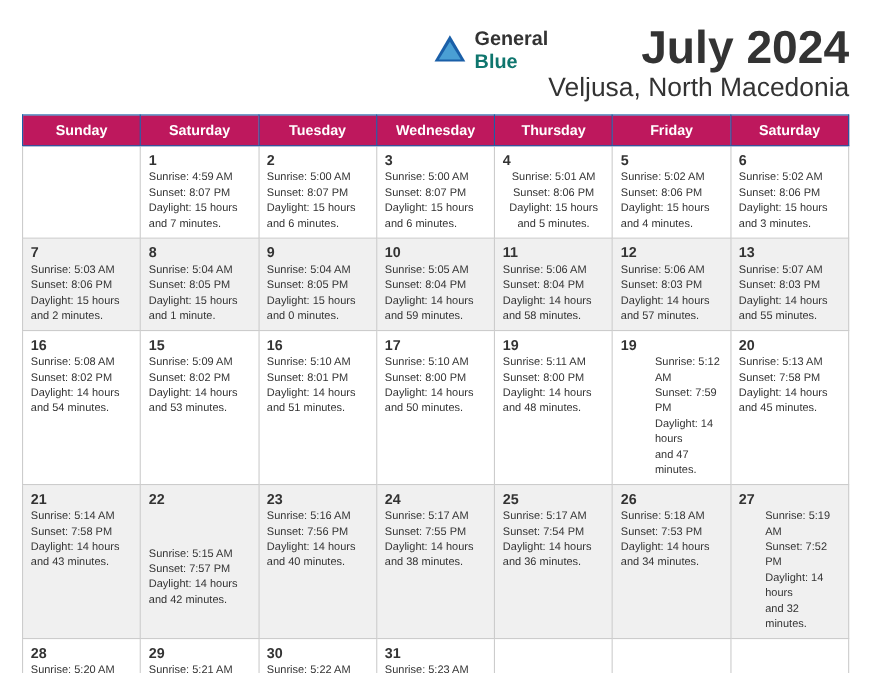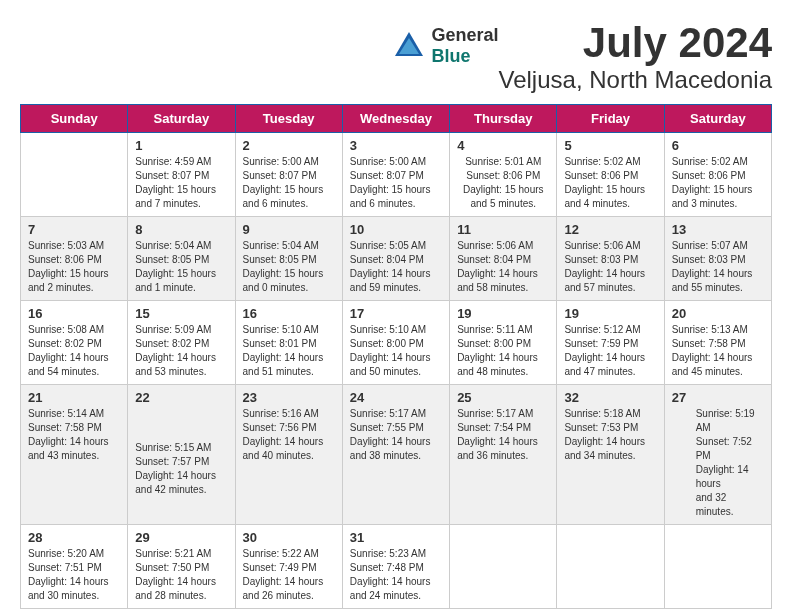--- a/index.html
+++ b/index.html
@@ -251,21 +251,21 @@
         </td>
         <td>
           <span class="day-num">19</span>
           <div class="day-info" style="white-space: pre-line;">Sunrise: 5:11 AM
 Sunset: 8:00 PM
 Daylight: 14 hours
 and 48 minutes.</div>
         </td>
         <td>
           <span class="day-num">19</span>
-          <div class="day-info" style="white-space: pre-line;">Sunrise: 5:12 AM
+          <div class="day-info" style="white-space: pre-line; margin-left: 31px;">Sunrise: 5:12 AM
 Sunset: 7:59 PM
 Daylight: 14 hours
 and 47 minutes.</div>
         </td>
         <td>
           <span class="day-num">20</span>
           <div class="day-info" style="white-space: pre-line;">Sunrise: 5:13 AM
 Sunset: 7:58 PM
 Daylight: 14 hours
 and 45 minutes.</div>
@@ -301,21 +301,21 @@
 and 38 minutes.</div>
         </td>
         <td>
           <span class="day-num">25</span>
           <div class="day-info" style="white-space: pre-line;">Sunrise: 5:17 AM
 Sunset: 7:54 PM
 Daylight: 14 hours
 and 36 minutes.</div>
         </td>
         <td>
-          <span class="day-num">32</span>
+          <span class="day-num">26</span>
           <div class="day-info" style="white-space: pre-line;">Sunrise: 5:18 AM
 Sunset: 7:53 PM
 Daylight: 14 hours
 and 34 minutes.</div>
         </td>
         <td>
           <span class="day-num">27</span>
           <div class="day-info" style="white-space: pre-line; margin-left: 24px;">Sunrise: 5:19 AM
 Sunset: 7:52 PM
 Daylight: 14 hours

